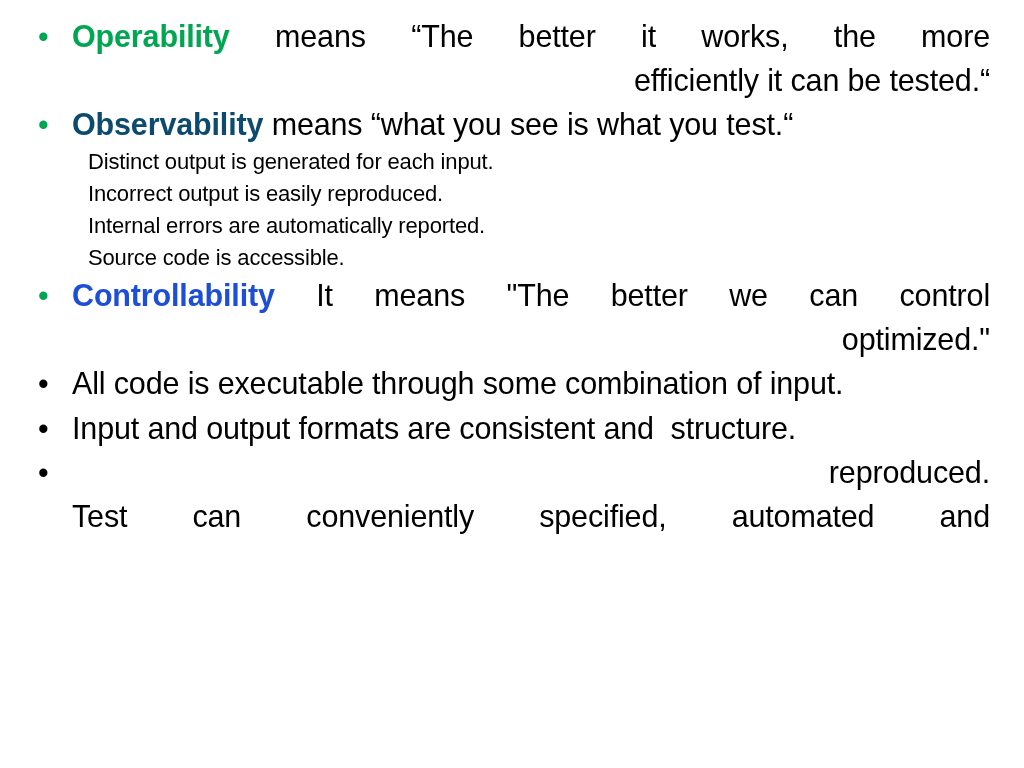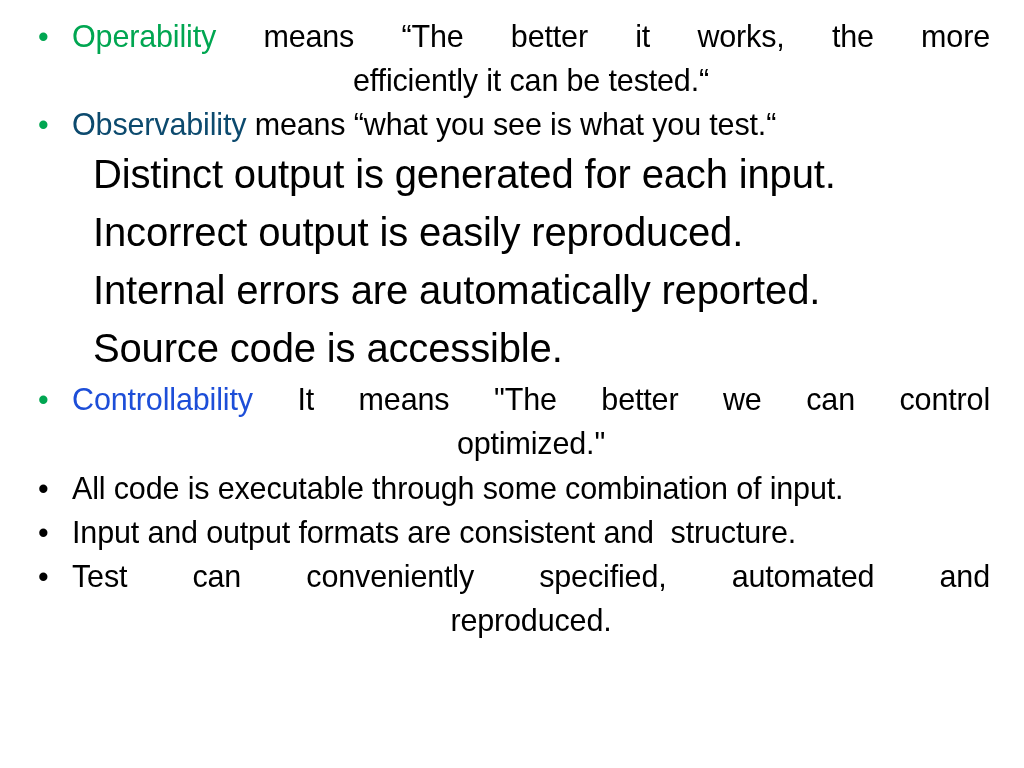--- a/index.html
+++ b/index.html
@@ -51,38 +51,39 @@
     top: 0;
     font-size: 30.5px;
     line-height: 1.445;
     color: #000000;
   }
   li.bullet-item.accent-bullet .bullet-mark {
     color: #00a651;
   }
   li.bullet-item .lead-term {
     color: #00a651;
+    font-weight: bold;
   }
   
   .just-block {
     text-align: justify;
     text-justify: inter-word;
   }
   .just-block > .jline {
     display: block;
   }
   .just-block > .jline.stretch {
     text-align: justify;
     text-align-last: justify;
   }
   .just-block > .jline.flush {
-    text-align: center;
+    text-align: right;
   }
   .sub-line {
-    font-size: 40px;
+    font-size: 22px;
     line-height: 1.445;
     color: #000000;
     padding-left: 54px;
     text-align: left;
     letter-spacing: -0.15px;
     white-space: pre-wrap;
   }
   .plain-row {
     white-space: pre-wrap;
     text-align: right;
@@ -130,19 +131,19 @@
         <span class="plain-row">All code is executable through some combination of input.</span>
       </li>
 
       <li class="bullet-item nowrap-line">
         <span class="bullet-mark">•</span>
         <span class="plain-row">Input and output formats are consistent and  structure.</span>
       </li>
 
       <li class="bullet-item just-block">
         <span class="bullet-mark">•</span>
+        <span class="jline flush">reproduced.</span>
         <span class="jline stretch">Test can conveniently specified, automated and</span>
-        <span class="jline flush">reproduced.</span>
       </li>
 
     </ul>
   </div>
 </div>
 
 </body></html>

